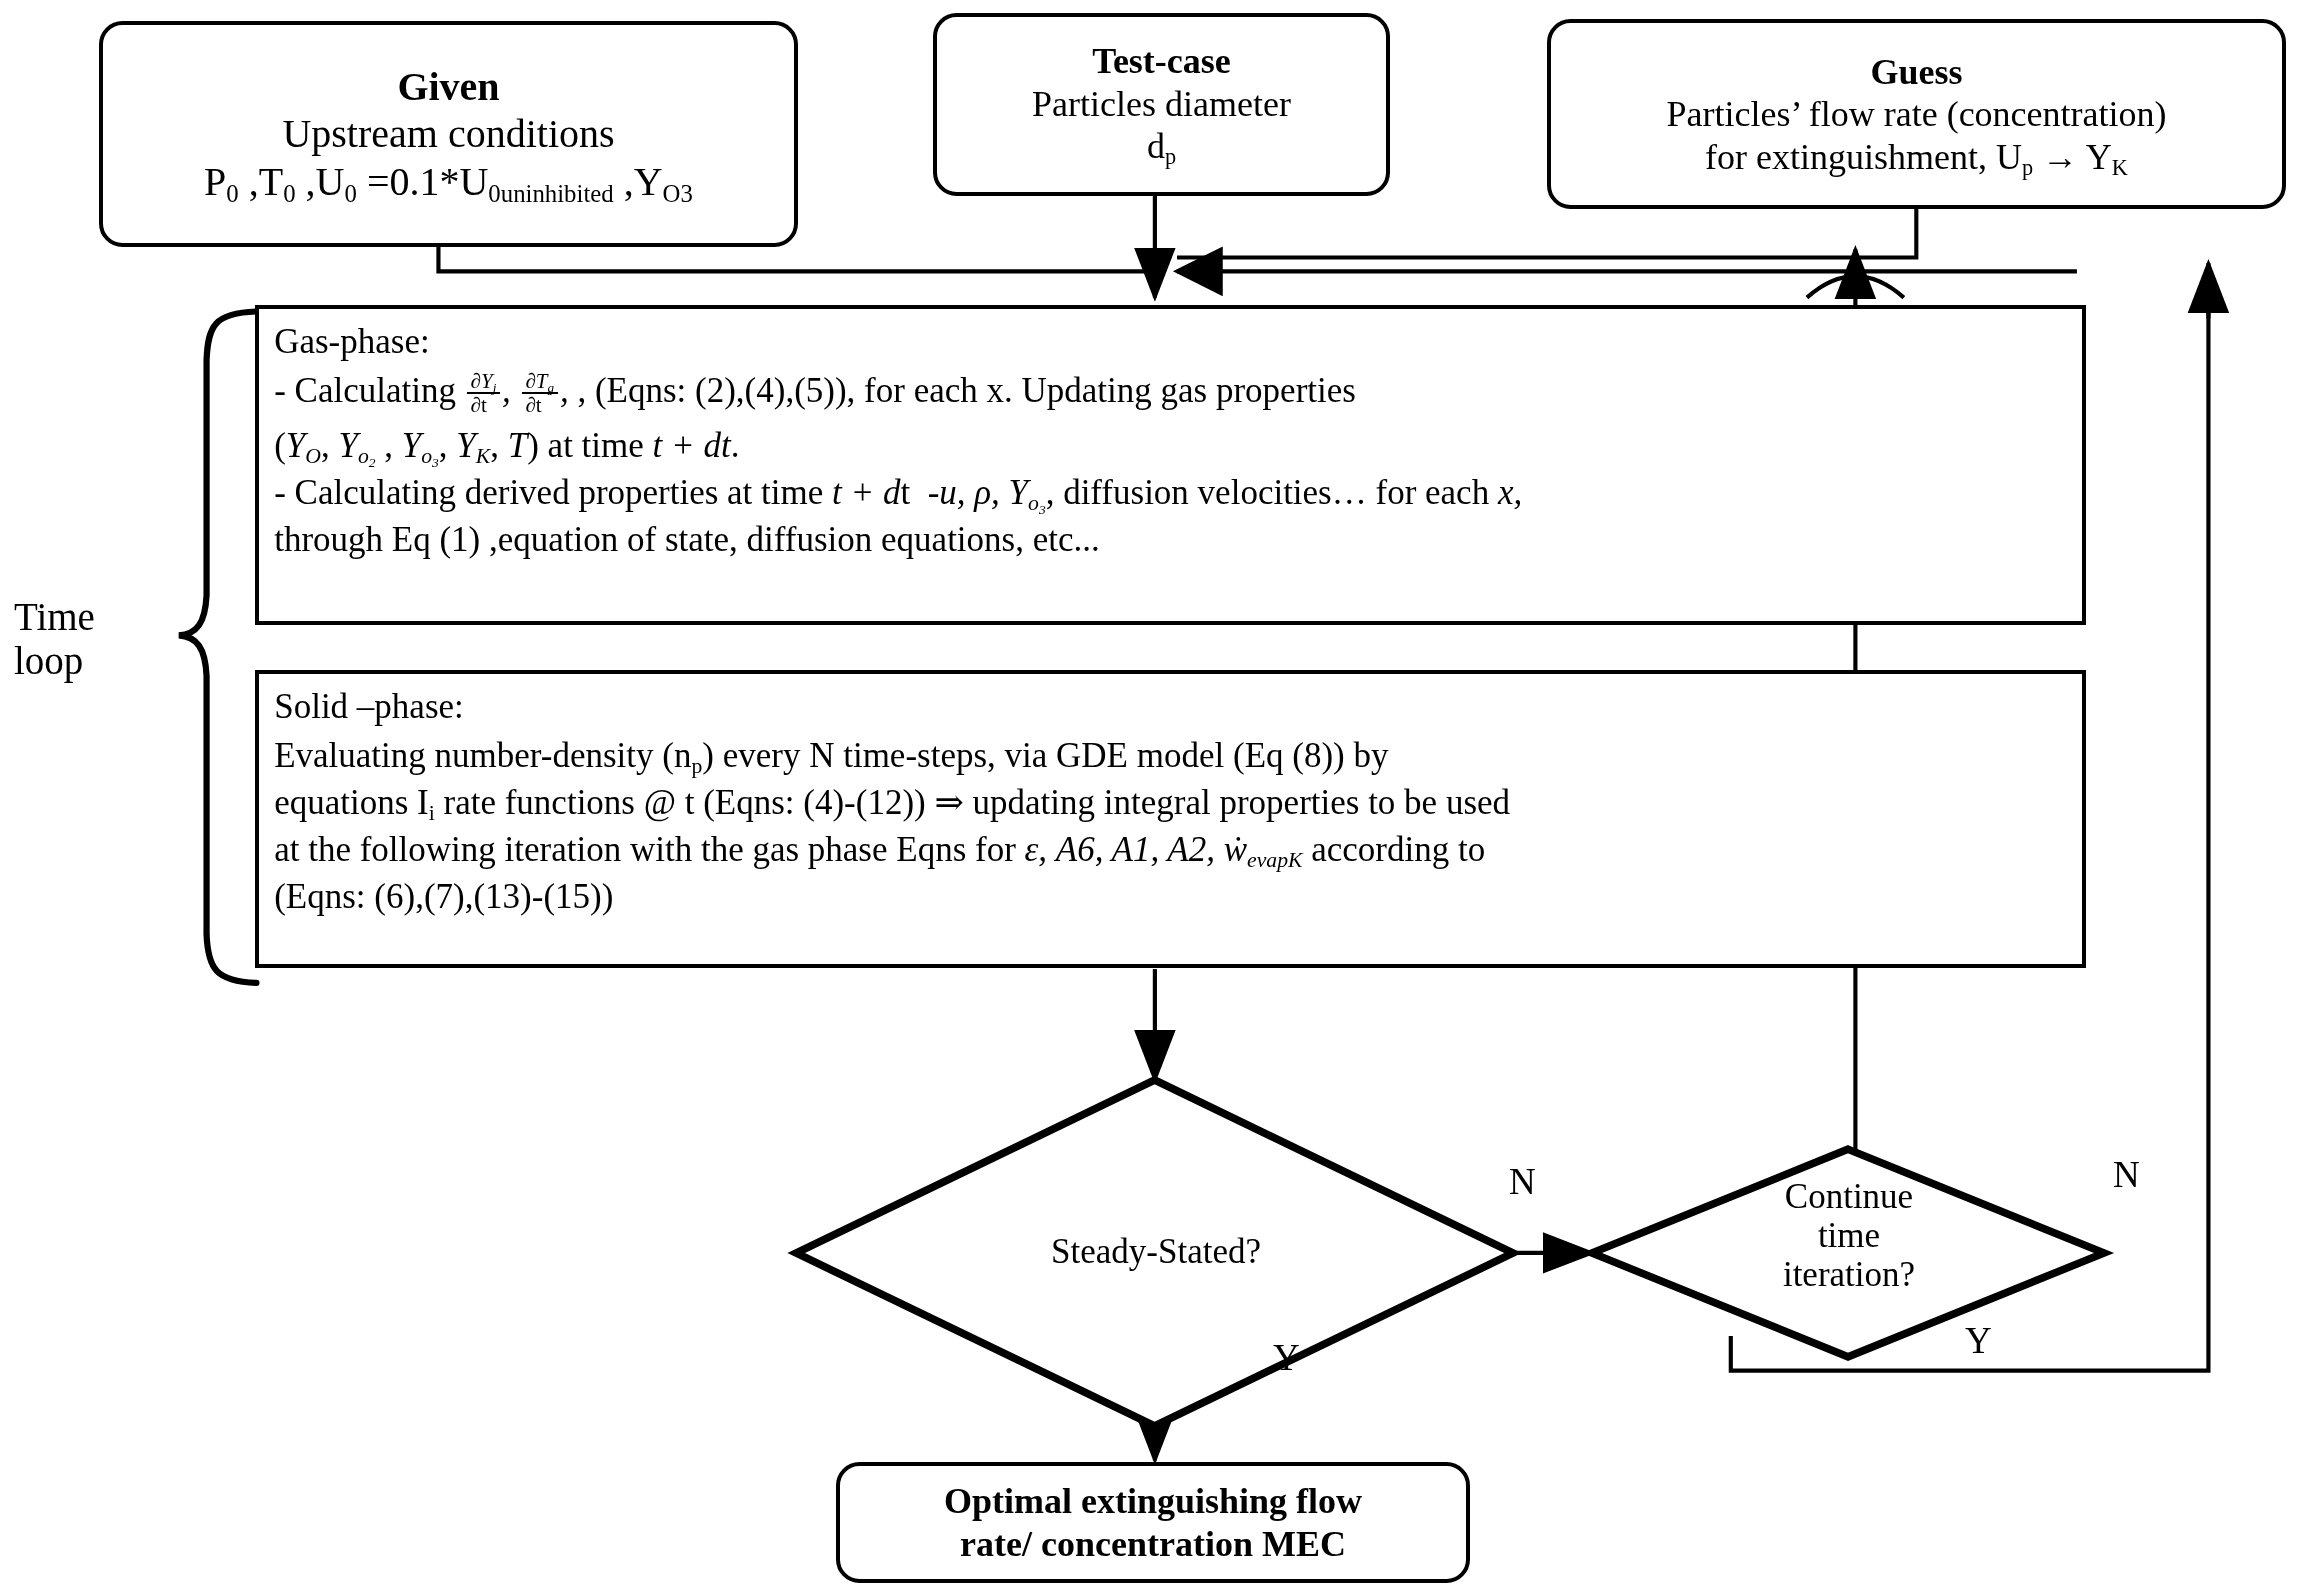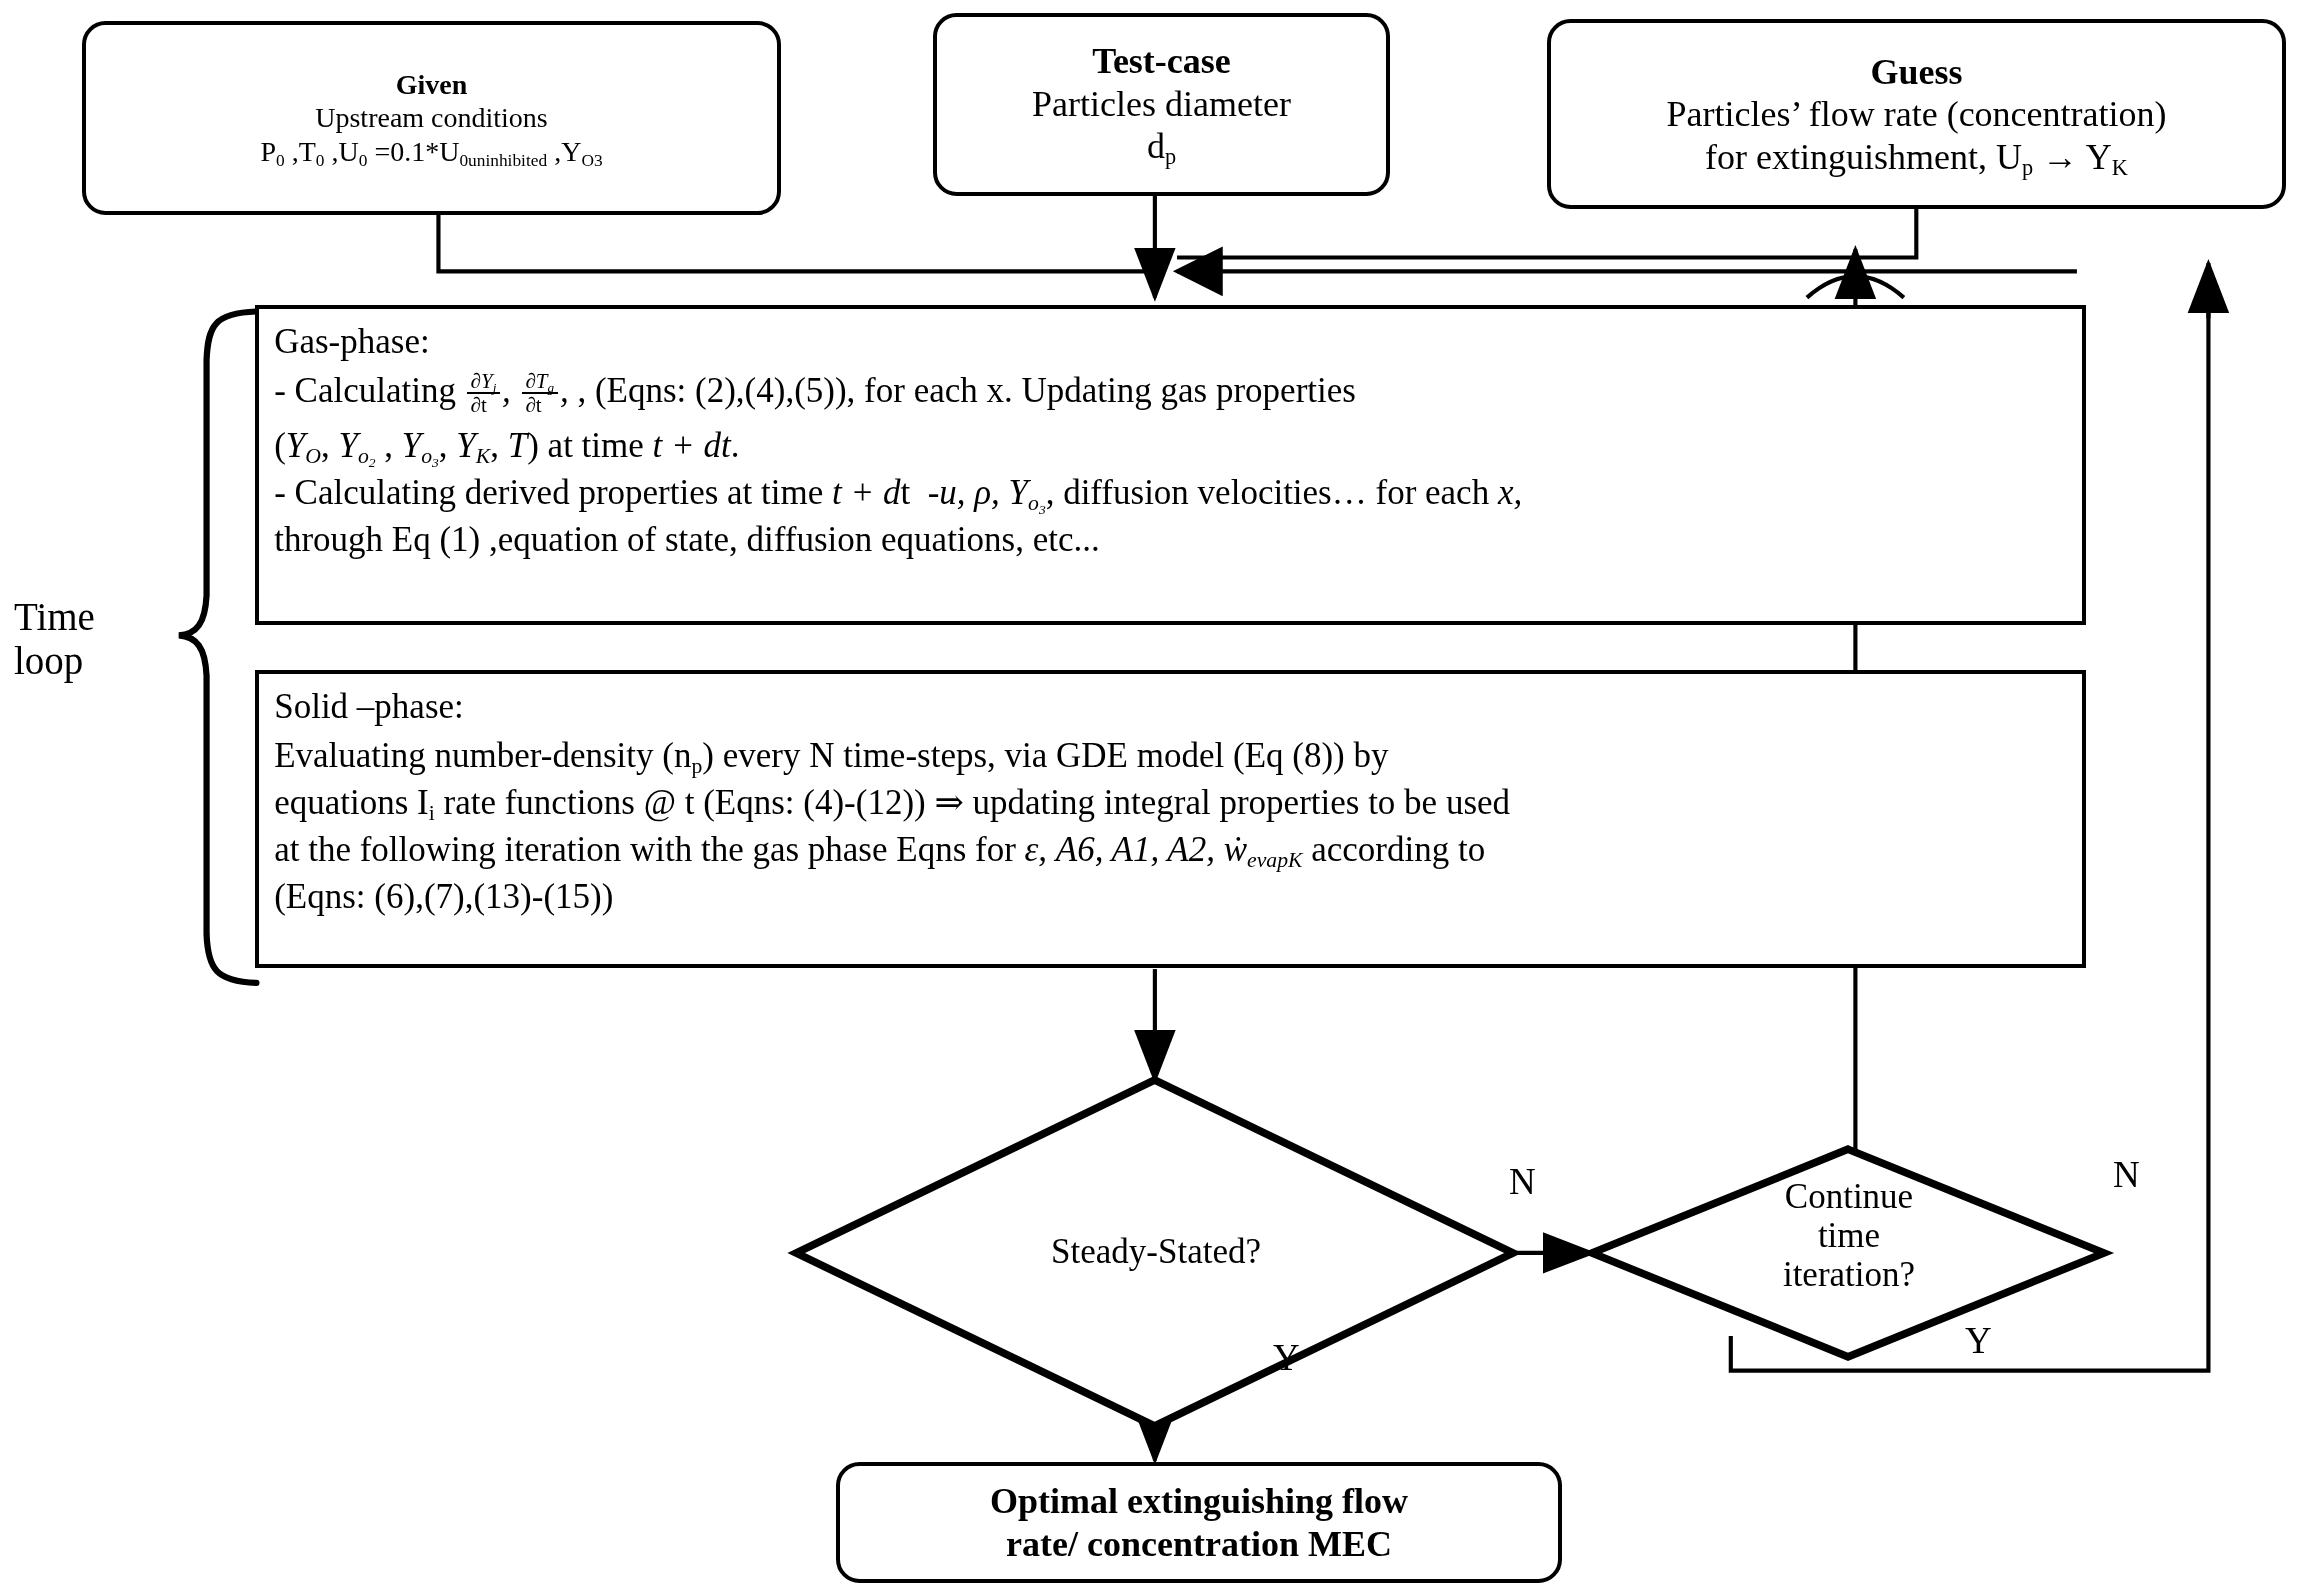--- a/index.html
+++ b/index.html
@@ -71,21 +71,21 @@
 
     <path d="M2610,430 Q2680,368 2750,430" stroke="#000" stroke-width="6" fill="none"></path>
 
     <path d="M370,450
              C310,452 300,470 298,520
              L298,860 C296,900 284,916 258,918
              C284,920 296,936 298,976
              L298,1350 C300,1400 312,1418 370,1420" stroke="#000" stroke-width="9" fill="none" stroke-linecap="round"></path>
   </svg>
 
-  <div class="rbox" style="left:82px;top:21px;width:699px;height:194px;font-size:28px;">
+  <div class="rbox" style="left:99px;top:21px;width:699px;height:226px;font-size:40px;">
     <span class="ln ttl">Given</span>
     <span class="ln">Upstream conditions</span>
     <span class="ln">P<sub>0</sub> ,T<sub>0</sub> ,U<sub>0</sub> =0.1*U<sub>0uninhibited</sub> ,Y<sub>O3</sub></span>
   </div>
 
   <div class="rbox" style="left:933px;top:12.5px;width:457px;height:183px;font-size:36px;">
     <span class="ln ttl">Test-case</span>
     <span class="ln">Particles diameter</span>
     <span class="ln">d<sub>p</sub></span>
   </div>
@@ -163,19 +163,19 @@
     <span class="ln">Continue</span>
     <span class="ln">time</span>
     <span class="ln">iteration?</span>
   </div>
 
   <div class="lbl" style="left:1509px;top:1160px;">N</div>
   <div class="lbl" style="left:1273px;top:1336px;">Y</div>
   <div class="lbl" style="left:2113px;top:1153px;">N</div>
   <div class="lbl" style="left:1965px;top:1319px;">Y</div>
 
-  <div class="rbox" style="left:836px;top:1462px;width:726px;height:121px;font-size:36px;font-weight:bold;">
+  <div class="rbox" style="left:836px;top:1462px;width:634px;height:121px;font-size:36px;font-weight:bold;">
     <span class="ln">Optimal extinguishing flow</span>
     <span class="ln">rate/ concentration MEC</span>
   </div>
 
 </div>
 
 
 </body></html>

